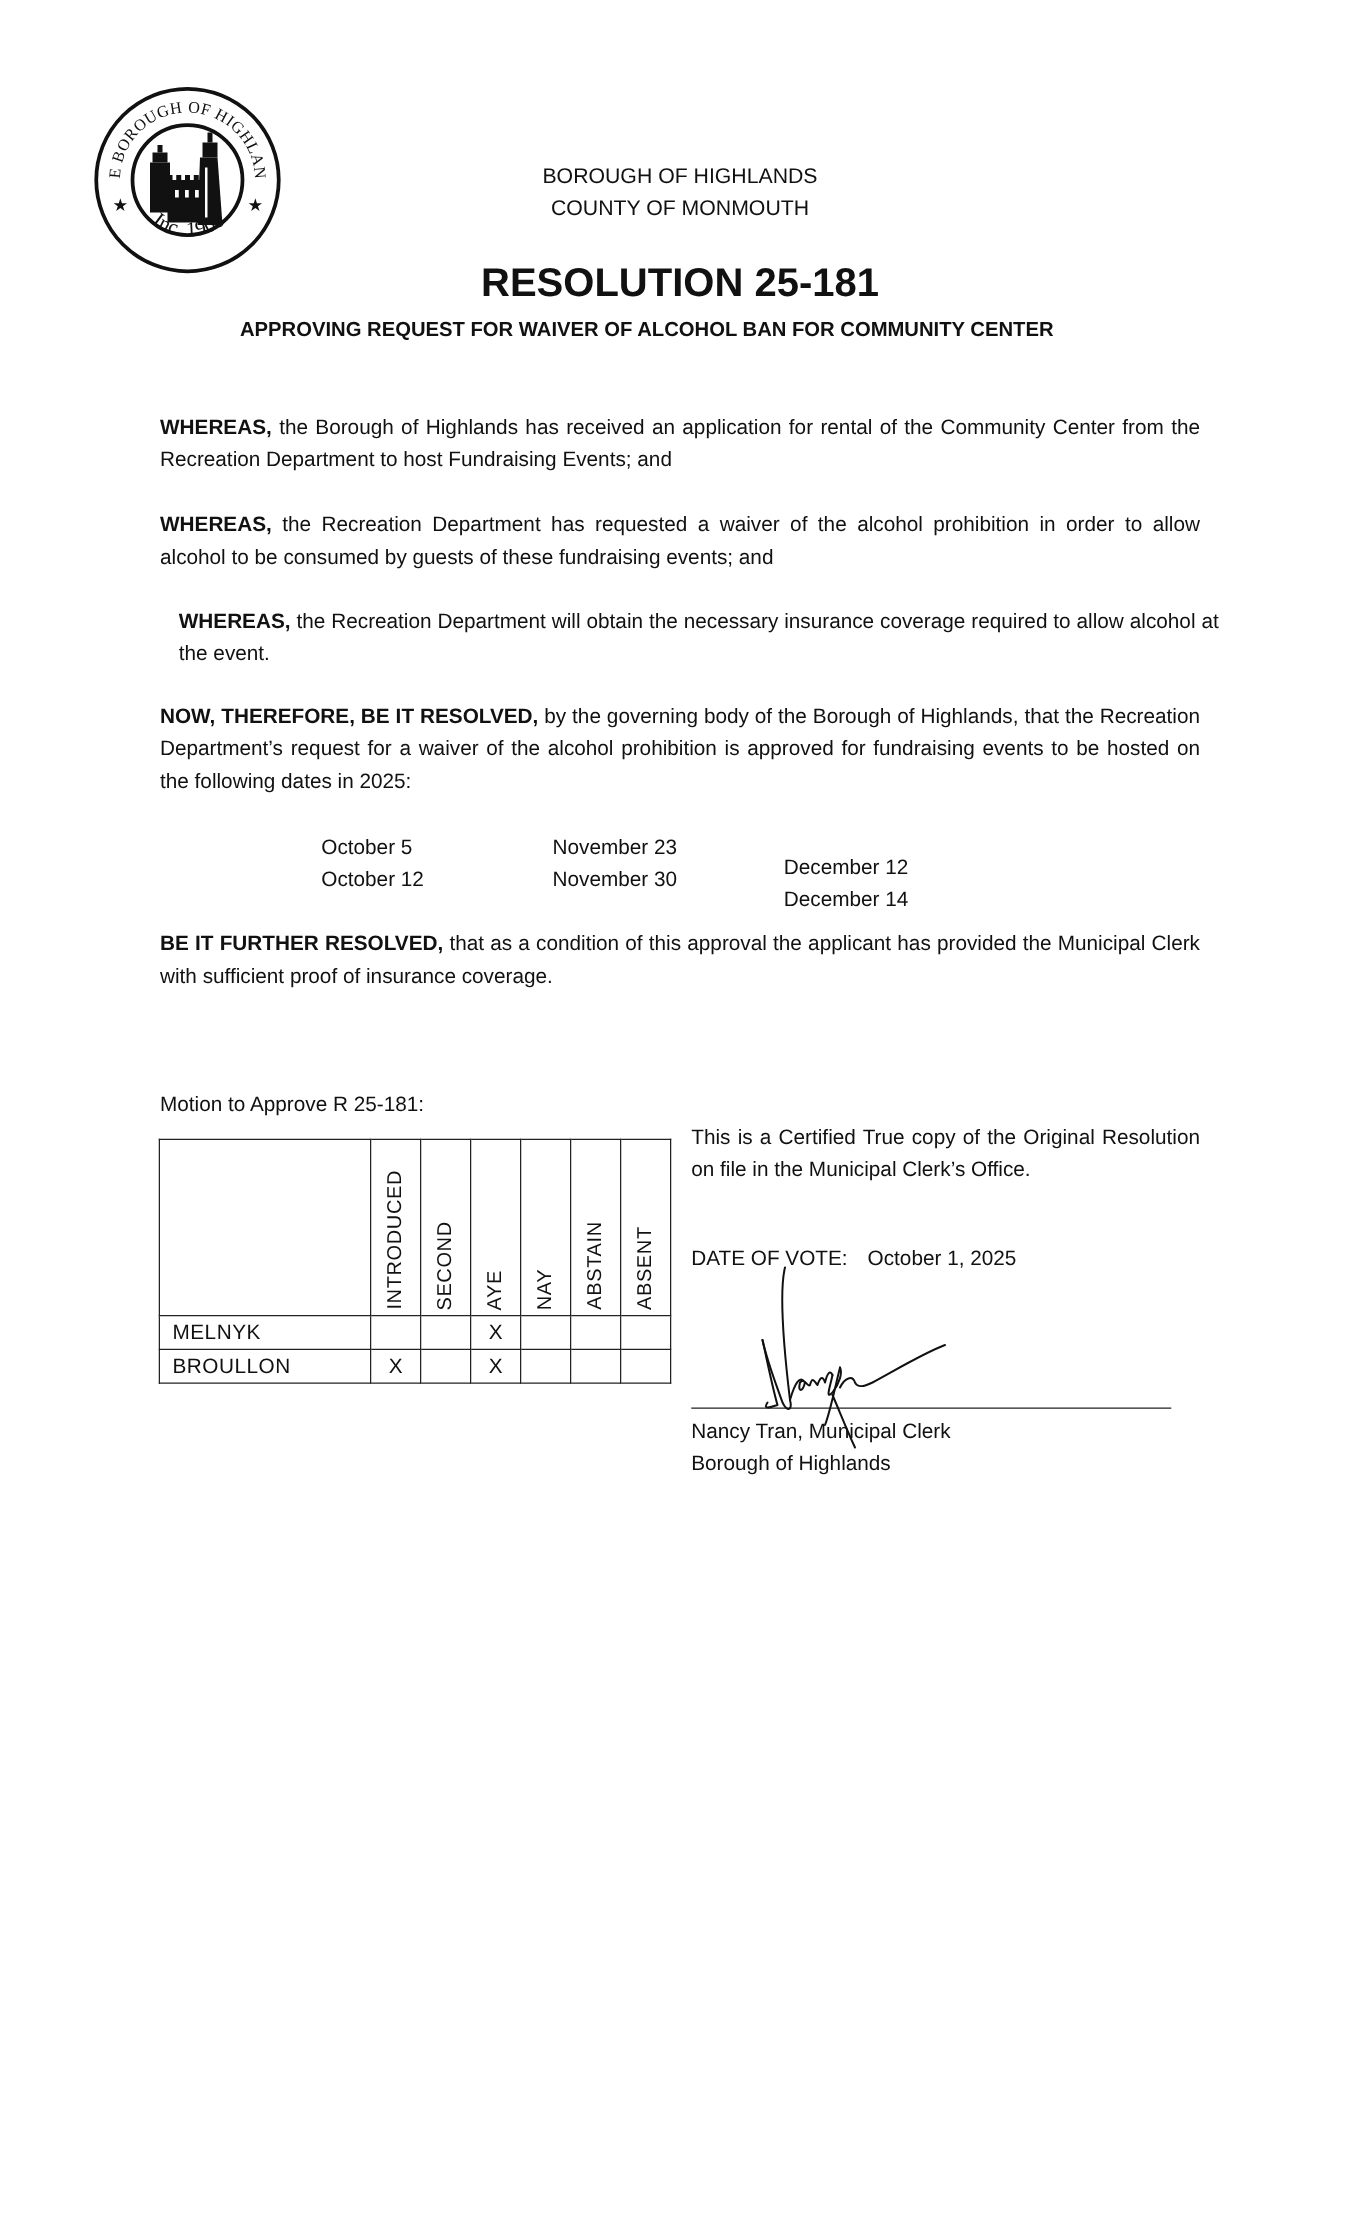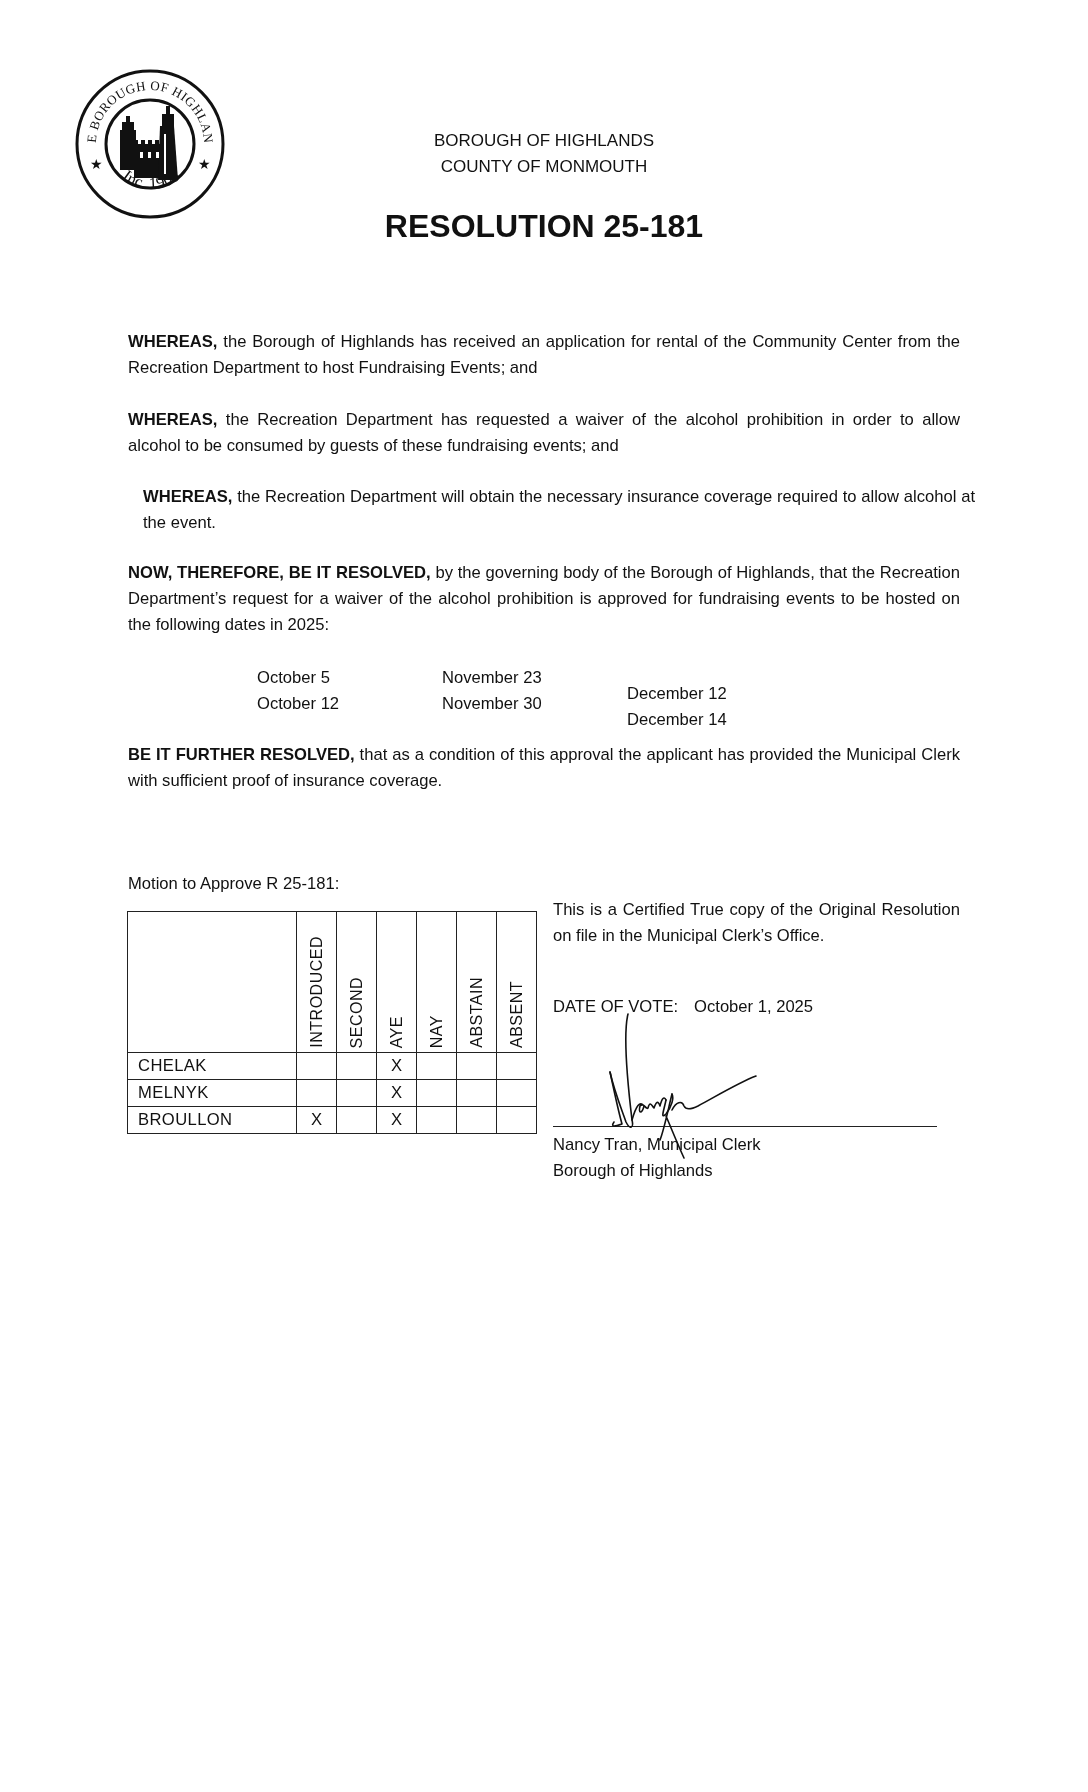--- a/index.html
+++ b/index.html
@@ -85,20 +85,21 @@
       <rect x="82" y="84" width="3" height="6"></rect>
       <rect x="90" y="66" width="2" height="40"></rect>
     </g>
   </svg>
 </div>
 
 <div class="abs hdr-line" style="top:128px;">BOROUGH OF HIGHLANDS</div>
 <div class="abs hdr-line" style="top:154px;">COUNTY OF MONMOUTH</div>
 <div class="abs title">RESOLUTION 25-181</div>
 <div class="abs subtitle">
+  <div>APPROVING REQUEST FOR WAIVER OF ALCOHOL BAN FOR COMMUNITY CENTER</div>
 </div>
 
 <div class="abs para" style="top:329px;">
   <b>WHEREAS,</b><span> the Borough of Highlands has received an application for rental of the Community Center from the Recreation Department to host Fundraising Events; and</span>
 </div>
 <div class="abs para" style="top:407px;">
   <b>WHEREAS,</b><span> the Recreation Department has requested a waiver of the alcohol prohibition in order to allow alcohol to be consumed by guests of these fundraising events; and</span>
 </div>
 <div class="abs para" style="top:484px;margin-left:15px;">
   <b>WHEREAS,</b><span> the Recreation Department will obtain the necessary insurance coverage required to allow alcohol at the event.</span>
@@ -147,29 +148,20 @@
       <th class="vh">
           <span>ABSTAIN</span>
         </th>
       <th class="vh">
           <span>ABSENT</span>
         </th>
     </tr>
   </thead>
   <tbody>
     <tr>
-      <td class="name">CHELAK</td>
-      <td></td>
-      <td></td>
-      <td>X</td>
-      <td></td>
-      <td></td>
-      <td></td>
-    </tr>
-    <tr>
       <td class="name">MELNYK</td>
       <td></td>
       <td></td>
       <td>X</td>
       <td></td>
       <td></td>
       <td></td>
     </tr>
     <tr>
       <td class="name">BROULLON</td>

